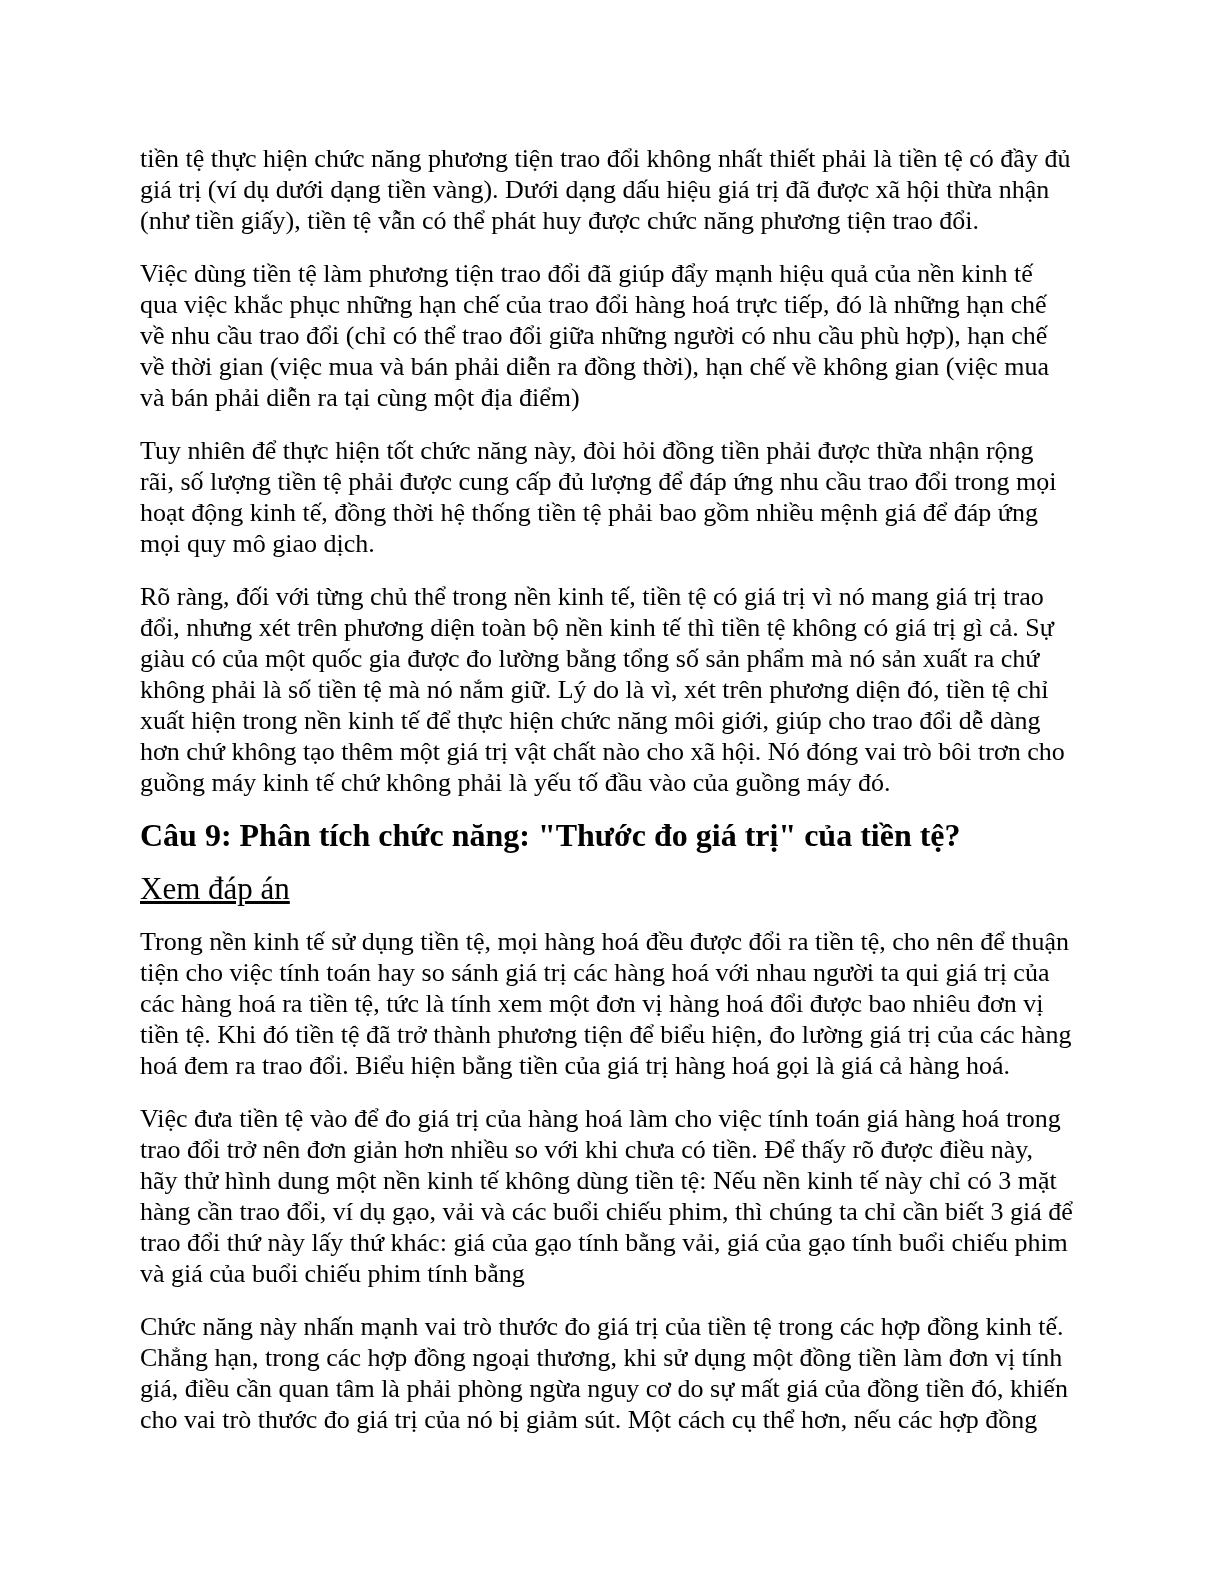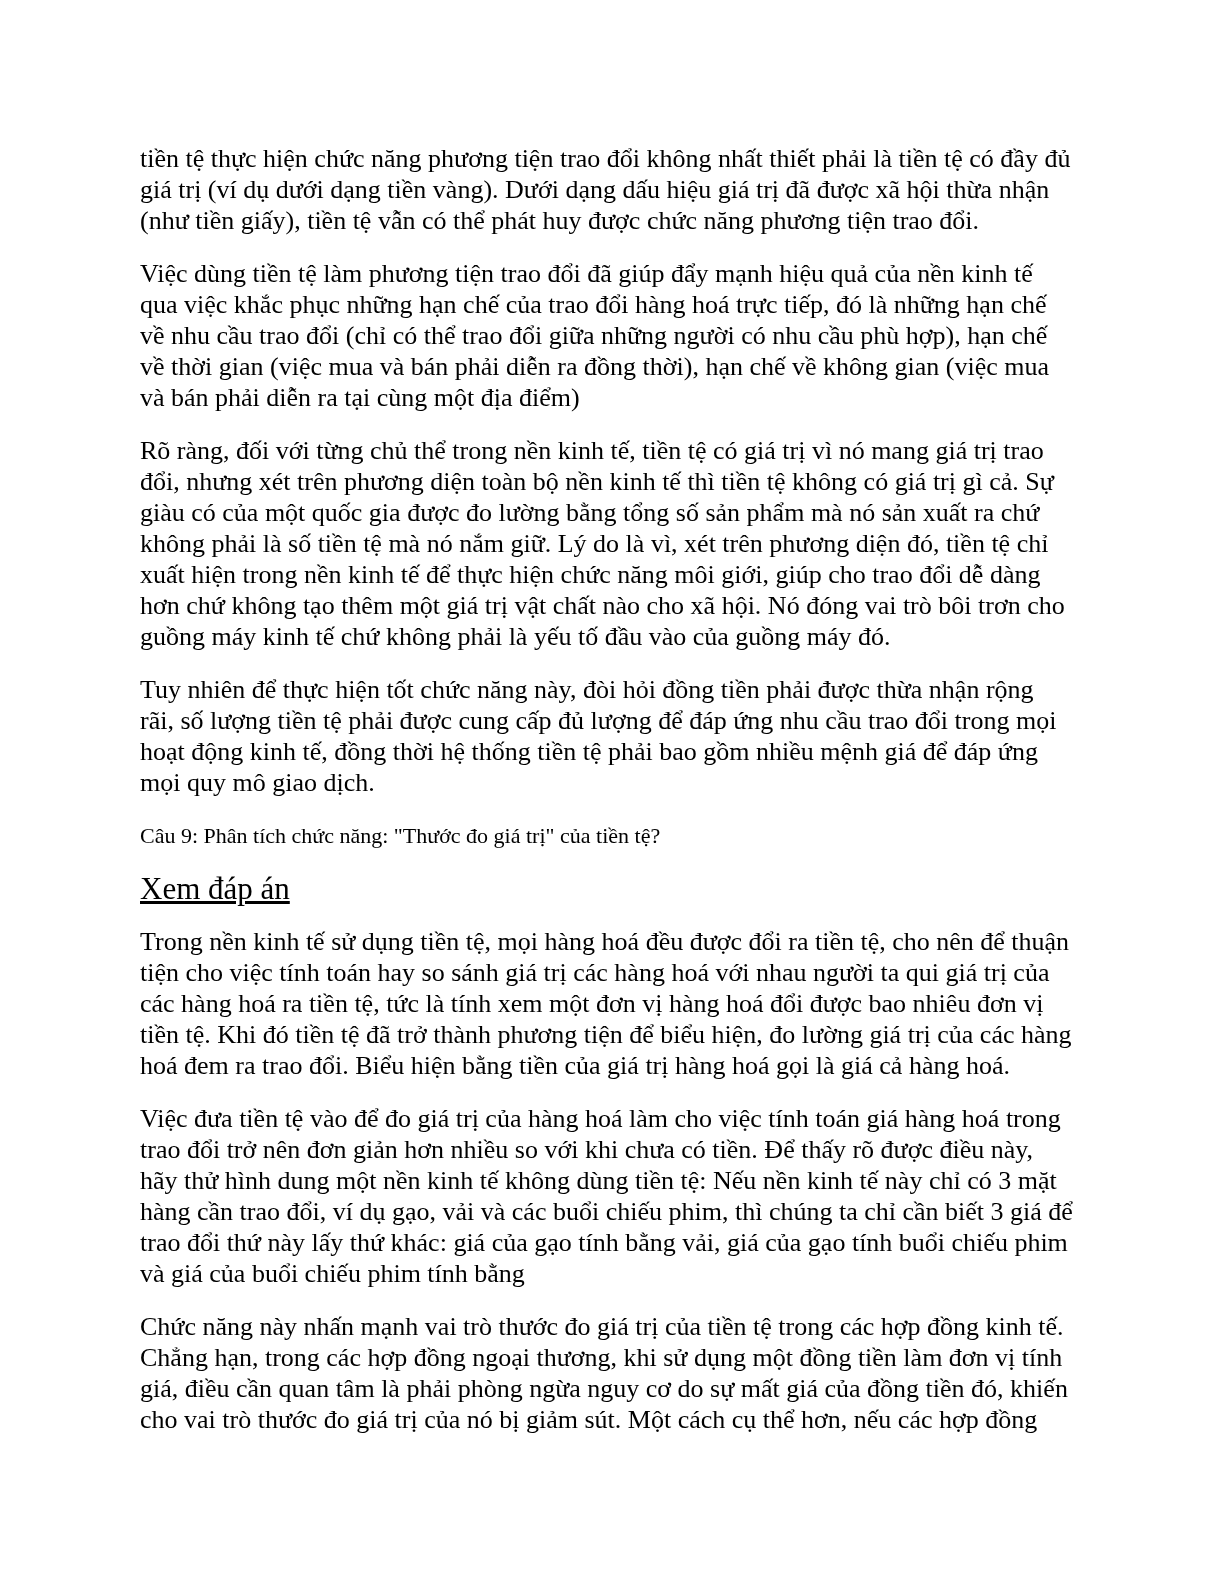--- a/index.html
+++ b/index.html
@@ -29,23 +29,23 @@
   .body-par {
     margin: 0 0 22px 0;
     font-size: 26px;
     line-height: 31px;
     font-weight: normal;
     white-space: pre;          
     letter-spacing: 0;
   }
   .question-heading {
     margin: 0 0 22px 0;
-    font-size: 22px;
+    font-size: 32px;
     line-height: 31px;
-    font-weight: normal;
+    font-weight: bold;
     white-space: pre;
   }
   .link-par {
     margin: 0 0 22px 0;
     font-size: 31px;
     line-height: 31px;
     white-space: pre;
   }
   .view-answer-link {
     color: #000000;
@@ -61,32 +61,32 @@
   <p class="body-par">tiền tệ thực hiện chức năng phương tiện trao đổi không nhất thiết phải là tiền tệ có đầy đủ
 giá trị (ví dụ dưới dạng tiền vàng). Dưới dạng dấu hiệu giá trị đã được xã hội thừa nhận
 (như tiền giấy), tiền tệ vẫn có thể phát huy được chức năng phương tiện trao đổi.</p>
 
   <p class="body-par">Việc dùng tiền tệ làm phương tiện trao đổi đã giúp đẩy mạnh hiệu quả của nền kinh tế
 qua việc khắc phục những hạn chế của trao đổi hàng hoá trực tiếp, đó là những hạn chế
 về nhu cầu trao đổi (chỉ có thể trao đổi giữa những người có nhu cầu phù hợp), hạn chế
 về thời gian (việc mua và bán phải diễn ra đồng thời), hạn chế về không gian (việc mua
 và bán phải diễn ra tại cùng một địa điểm)</p>
 
+  <p class="body-par">Tuy nhiên để thực hiện tốt chức năng này, đòi hỏi đồng tiền phải được thừa nhận rộng
+rãi, số lượng tiền tệ phải được cung cấp đủ lượng để đáp ứng nhu cầu trao đổi trong mọi
+hoạt động kinh tế, đồng thời hệ thống tiền tệ phải bao gồm nhiều mệnh giá để đáp ứng
+mọi quy mô giao dịch.</p>
+
   <p class="body-par">Rõ ràng, đối với từng chủ thể trong nền kinh tế, tiền tệ có giá trị vì nó mang giá trị trao
 đổi, nhưng xét trên phương diện toàn bộ nền kinh tế thì tiền tệ không có giá trị gì cả. Sự
 giàu có của một quốc gia được đo lường bằng tổng số sản phẩm mà nó sản xuất ra chứ
 không phải là số tiền tệ mà nó nắm giữ. Lý do là vì, xét trên phương diện đó, tiền tệ chỉ
 xuất hiện trong nền kinh tế để thực hiện chức năng môi giới, giúp cho trao đổi dễ dàng
 hơn chứ không tạo thêm một giá trị vật chất nào cho xã hội. Nó đóng vai trò bôi trơn cho
 guồng máy kinh tế chứ không phải là yếu tố đầu vào của guồng máy đó.</p>
-
-  <p class="body-par">Tuy nhiên để thực hiện tốt chức năng này, đòi hỏi đồng tiền phải được thừa nhận rộng
-rãi, số lượng tiền tệ phải được cung cấp đủ lượng để đáp ứng nhu cầu trao đổi trong mọi
-hoạt động kinh tế, đồng thời hệ thống tiền tệ phải bao gồm nhiều mệnh giá để đáp ứng
-mọi quy mô giao dịch.</p>
 
   <h2 class="question-heading">Câu 9: Phân tích chức năng: "Thước đo giá trị" của tiền tệ?</h2>
 
   <p class="link-par"><a class="view-answer-link">Xem đáp án</a></p>
 
   <p class="body-par">Trong nền kinh tế sử dụng tiền tệ, mọi hàng hoá đều được đổi ra tiền tệ, cho nên để thuận
 tiện cho việc tính toán hay so sánh giá trị các hàng hoá với nhau người ta qui giá trị của
 các hàng hoá ra tiền tệ, tức là tính xem một đơn vị hàng hoá đổi được bao nhiêu đơn vị
 tiền tệ. Khi đó tiền tệ đã trở thành phương tiện để biểu hiện, đo lường giá trị của các hàng
 hoá đem ra trao đổi. Biểu hiện bằng tiền của giá trị hàng hoá gọi là giá cả hàng hoá.</p>

